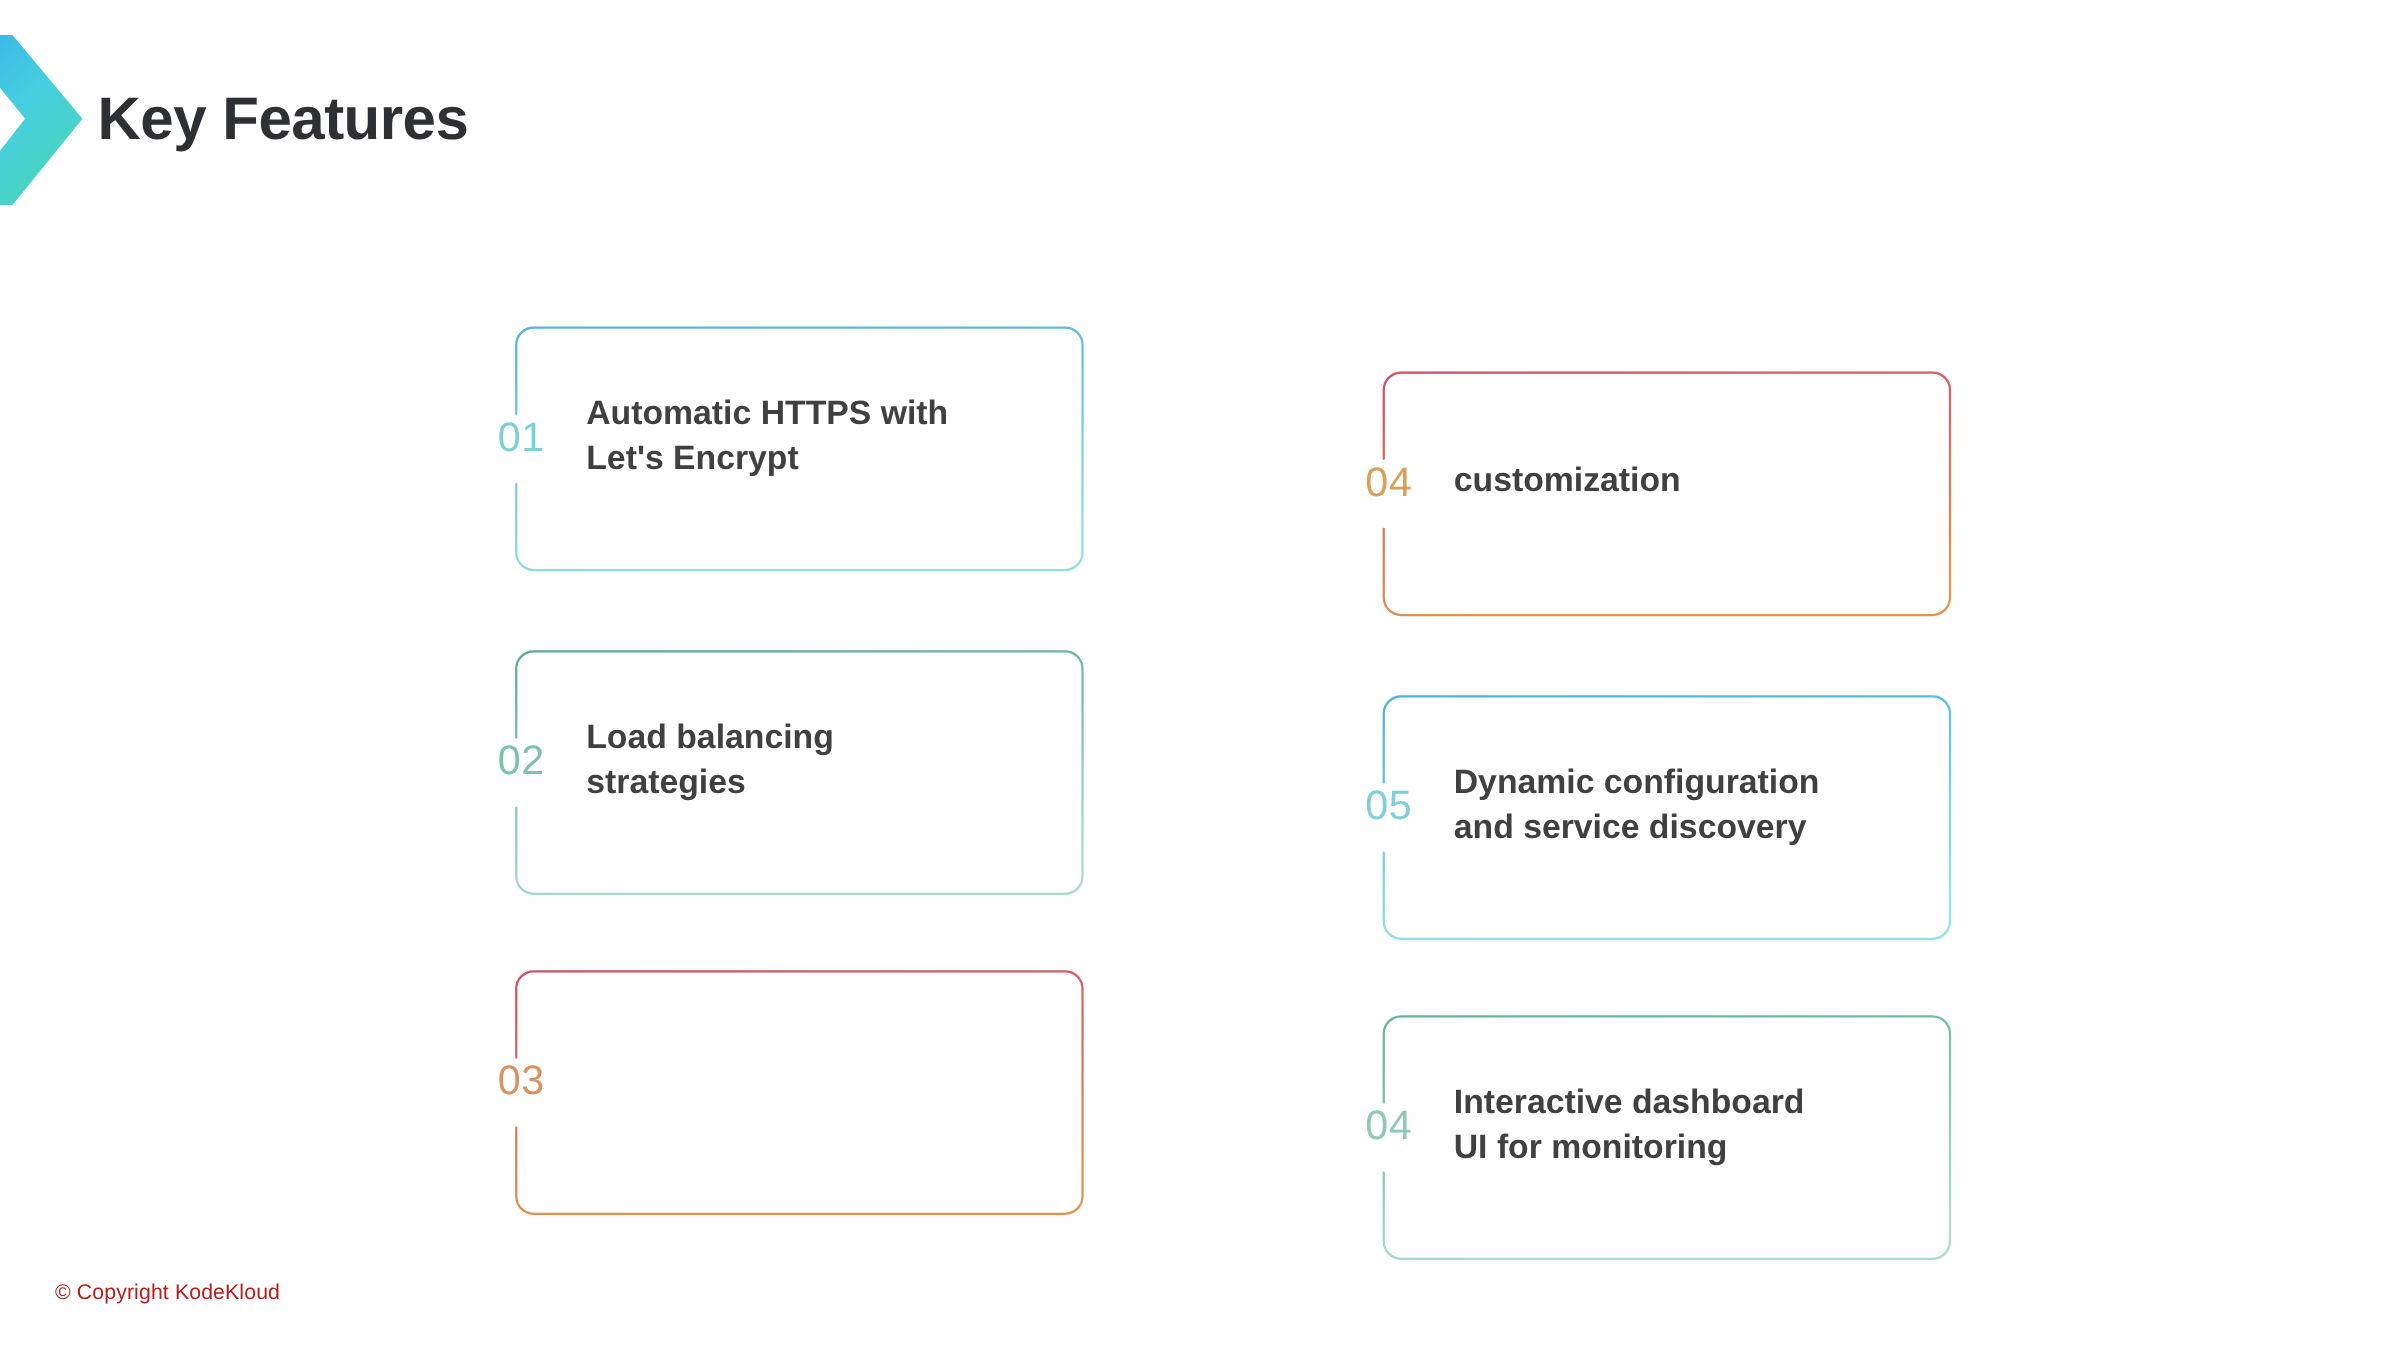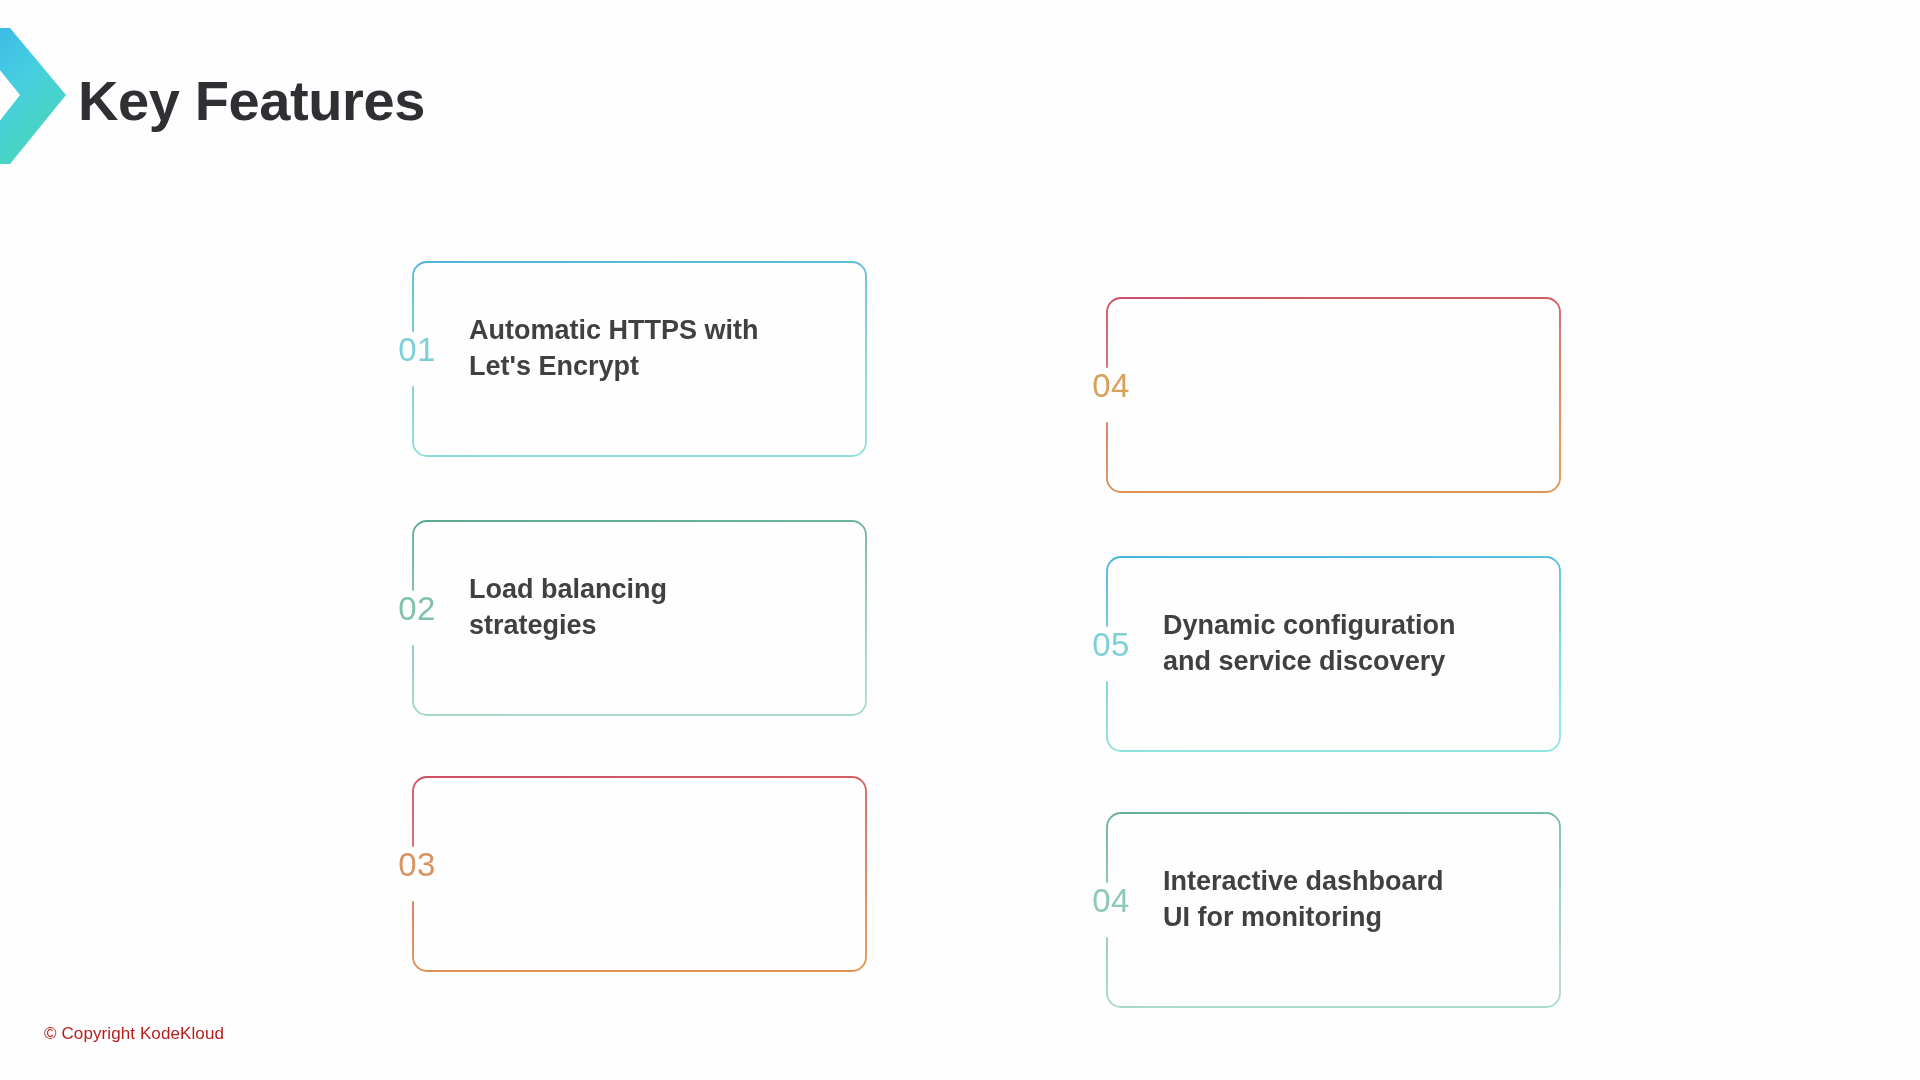--- a/index.html
+++ b/index.html
@@ -29,21 +29,21 @@
     top: 26px;
     width: 104px;
     height: 140px;
   }
 
   
   .page-title {
     position: absolute;
     left: 78px;
     top: 70px;
-    font-size: 56px;
+    font-size: 48px;
     font-weight: 600;
     letter-spacing: -0.4px;
     color: #2f3033;
     line-height: 1.1;
     white-space: nowrap;
   }
 
   
   .card-grid {
     position: absolute;
@@ -211,20 +211,21 @@
             <stop offset="0%" stop-color="#cf4f66"></stop>
             <stop offset="100%" stop-color="#e0934f"></stop>
           </linearGradient>
         </defs>
         <path d="M 1 70 L 1 15 A 14 14 0 0 1 15 1 L 440 1 A 14 14 0 0 1 454 15
                  L 454 181 A 14 14 0 0 1 440 195 L 15 195 A 14 14 0 0 1 1 181 L 1 126" fill="none" stroke="url(#bd4)" stroke-width="1.8" stroke-linecap="round"></path>
       </svg>
       <div class="card-inner">
         <div class="card-number" style="color:#d8a05a">04</div>
         <div class="card-text">
+          <span class="line">customization</span>
         </div>
       </div>
     </div>
 
     <div class="feature-card col-r row-2">
       <svg class="card-border" viewBox="0 0 455 196">
         <defs>
           <linearGradient id="bd5" x1="0" y1="0" x2="0.25" y2="1">
             <stop offset="0%" stop-color="#47b3dd"></stop>
             <stop offset="100%" stop-color="#8fe6dc"></stop>

